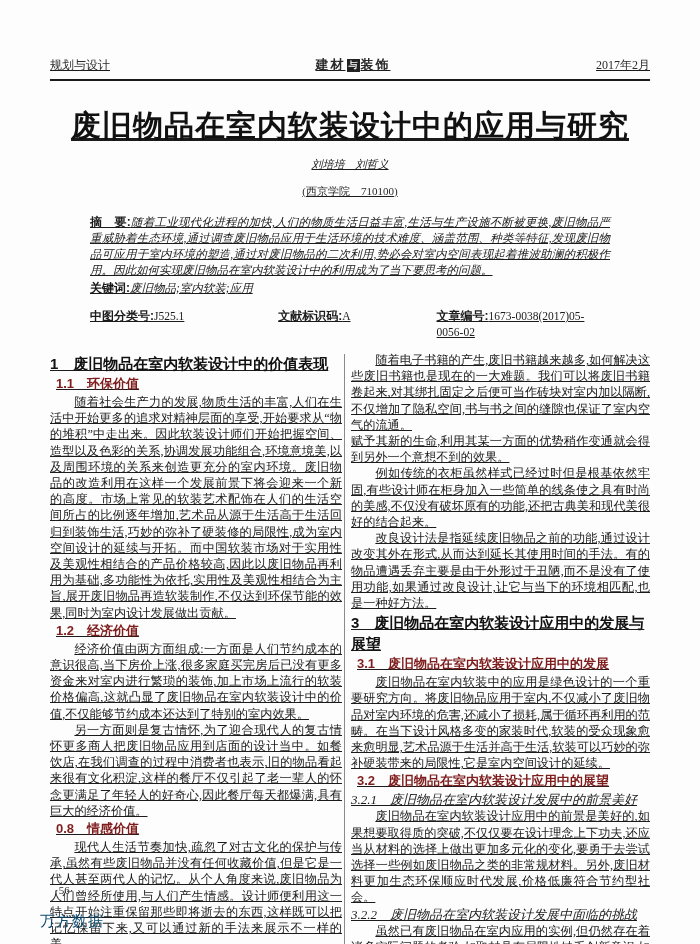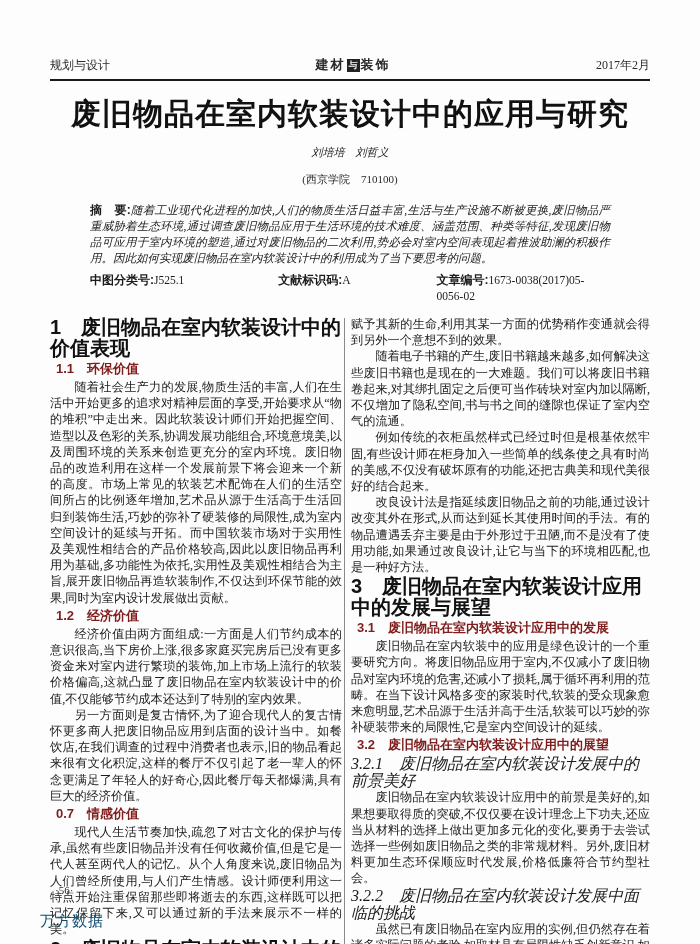--- a/index.html
+++ b/index.html
@@ -1,69 +1,70 @@
 <!DOCTYPE html>
 <html><head>
 <meta charset="utf-8">
 <style>
   * { margin:0; padding:0; box-sizing:border-box; }
   html,body { background:#ffffff; }
   .page {
     width:700px; height:944px; position:relative; overflow:hidden;
     background:#fdfdfd; color:#1b1b1b;
     font-family:"Liberation Serif","DejaVu Serif",serif;
+    text-decoration:underline;
   }
   
   .header {
     margin:0 50px; padding-top:56px;
     display:flex; justify-content:space-between; align-items:flex-end;
     font-size:12px; color:#2a2a2a;
   }
   .journal-logo {
     font-family:"Liberation Sans","DejaVu Sans",sans-serif;
     font-weight:bold; font-size:13px; letter-spacing:2px;
     display:flex; align-items:center; gap:1px;
   }
   .logo-box {
     display:inline-block; background:#222; color:#fff;
     font-size:9px; line-height:11px; padding:1px 2px; letter-spacing:0;
   }
   .header-rule { margin:5px 50px 0; border-bottom:2px solid #1a1a1a; }
   
   .title {
-    margin-top:13px; text-align:center;
+    margin-top:25px; text-align:center;
     font-size:30px; font-weight:bold; letter-spacing:1px; color:#111;
   }
   .authors { margin-top:10px; text-align:center; font-size:11px; font-style:italic; }
   .affiliation { margin-top:12px; text-align:center; font-size:11px; color:#2a2a2a; }
   
   .meta-block { margin:15px 90px 0; }
   .abstract { font-size:11.5px; line-height:16px; text-align:justify; font-style:italic; }
   .lead-label {
     font-style:normal; font-weight:bold; font-size:12px;
     font-family:"Liberation Sans","DejaVu Sans",sans-serif;
   }
   .keywords { margin-top:2px; font-size:11.5px; font-style:italic; line-height:16px; }
-  .class-line { margin-top:6px; display:flex; font-size:11.5px; line-height:16px; }
+  .class-line { margin-top:12px; display:flex; font-size:11.5px; line-height:16px; }
   .class-item-1 { width:202px; }
   .class-item-2 { width:170px; }
   
   .columns { margin:12px 50px 0; display:flex; align-items:stretch; }
   .col { width:292px; }
   .col-right { flex:1; }
   .col-divider { width:1px; background:#8a8a8a; margin:2px 6px 0 2px; }
   .sec1 {
     font-family:"Liberation Sans","DejaVu Sans",sans-serif;
-    font-weight:bold; font-size:20px; line-height:21px; margin:1px 0; color:#111;
+    font-weight:bold; font-size:15px; line-height:21px; margin:1px 0; color:#111;
   }
   .sec2 {
     font-family:"Liberation Sans","DejaVu Sans",sans-serif;
     font-weight:bold; font-size:13px; line-height:18px; margin:1px 6px; color:#7f1d1d;
   }
-  .sec3 { font-size:16px; font-style:italic; line-height:17px; }
+  .sec3 { font-size:13px; font-style:italic; line-height:17px; }
   .para { font-size:12.2px; line-height:16.2px; text-align:justify; text-indent:2em; }
   .para.cont { text-indent:0; }
   
   .page-number { position:absolute; left:55px; bottom:48px; font-size:11px; color:#2a2a2a;margin-top:28px; }
   .watermark {
     position:absolute; left:40px; bottom:13px; font-size:15px; color:#0c4a6e;
     font-family:"Liberation Sans","DejaVu Sans",sans-serif; letter-spacing:1px;
   }
 </style>
 </head>
@@ -81,47 +82,48 @@
     <span>2017年2月</span>
   </div>
   <div class="header-rule"></div>
 
   <div class="title">废旧物品在室内软装设计中的应用与研究</div>
   <div class="authors">刘培培　刘哲义</div>
   <div class="affiliation">(西京学院　710100)</div>
 
   <div class="meta-block">
     <p class="abstract"><span class="lead-label">摘　要:</span><span>随着工业现代化进程的加快,人们的物质生活日益丰富,生活与生产设施不断被更换,废旧物品严重威胁着生态环境,通过调查废旧物品应用于生活环境的技术难度、涵盖范围、种类等特征,发现废旧物品可应用于室内环境的塑造,通过对废旧物品的二次利用,势必会对室内空间表现起着推波助澜的积极作用。因此如何实现废旧物品在室内软装设计中的利用成为了当下要思考的问题。</span></p>
+    <p class="keywords"><span class="lead-label">关键词:</span><span>废旧物品;室内软装;应用</span></p>
     <div class="class-line">
       <span class="class-item-1"><span class="lead-label">中图分类号:</span><span>J525.1</span></span>
       <span class="class-item-2"><span class="lead-label">文献标识码:</span><span>A</span></span>
       <span class="class-item-3"><span class="lead-label">文章编号:</span><span>1673-0038(2017)05-0056-02</span></span>
     </div>
   </div>
 
   <div class="columns">
 
     <div class="col">
       <div class="sec1">1　废旧物品在室内软装设计中的价值表现</div>
       <div class="sec2">1.1　环保价值</div>
       <p class="para">随着社会生产力的发展,物质生活的丰富,人们在生活中开始更多的追求对精神层面的享受,开始要求从“物的堆积”中走出来。因此软装设计师们开始把握空间、造型以及色彩的关系,协调发展功能组合,环境意境美,以及周围环境的关系来创造更充分的室内环境。废旧物品的改造利用在这样一个发展前景下将会迎来一个新的高度。市场上常见的软装艺术配饰在人们的生活空间所占的比例逐年增加,艺术品从源于生活高于生活回归到装饰生活,巧妙的弥补了硬装修的局限性,成为室内空间设计的延续与开拓。而中国软装市场对于实用性及美观性相结合的产品价格较高,因此以废旧物品再利用为基础,多功能性为依托,实用性及美观性相结合为主旨,展开废旧物品再造软装制作,不仅达到环保节能的效果,同时为室内设计发展做出贡献。</p>
       <div class="sec2">1.2　经济价值</div>
       <p class="para">经济价值由两方面组成:一方面是人们节约成本的意识很高,当下房价上涨,很多家庭买完房后已没有更多资金来对室内进行繁琐的装饰,加上市场上流行的软装价格偏高,这就凸显了废旧物品在室内软装设计中的价值,不仅能够节约成本还达到了特别的室内效果。</p>
       <p class="para">另一方面则是复古情怀,为了迎合现代人的复古情怀更多商人把废旧物品应用到店面的设计当中。如餐饮店,在我们调查的过程中消费者也表示,旧的物品看起来很有文化积淀,这样的餐厅不仅引起了老一辈人的怀念更满足了年轻人的好奇心,因此餐厅每天都爆满,具有巨大的经济价值。</p>
-      <div class="sec2">0.7　情感价值</div>
+      <div class="sec2">0.8　情感价值</div>
       <p class="para">现代人生活节奏加快,疏忽了对古文化的保护与传承,虽然有些废旧物品并没有任何收藏价值,但是它是一代人甚至两代人的记忆。从个人角度来说,废旧物品为人们曾经所使用,与人们产生情感。设计师便利用这一特点开始注重保留那些即将逝去的东西,这样既可以把记忆保留下来,又可以通过新的手法来展示不一样的美。</p>
       <div class="sec1">2　废旧物品在室内软装设计中的应用方法</div>
 
     </div>
 
     <div class="col-divider"></div>
 
     <div class="col col-right">
+      <p class="para">随着电子书籍的产生,废旧书籍越来越多,如何解决这些废旧书籍也是现在的一大难题。我们可以将废旧书籍卷起来,对其绑扎固定之后便可当作砖块对室内加以隔断,不仅增加了隐私空间,书与书之间的缝隙也保证了室内空气的流通。</p>
       <p class="para cont">赋予其新的生命,利用其某一方面的优势稍作变通就会得到另外一个意想不到的效果。</p>
-      <p class="para">随着电子书籍的产生,废旧书籍越来越多,如何解决这些废旧书籍也是现在的一大难题。我们可以将废旧书籍卷起来,对其绑扎固定之后便可当作砖块对室内加以隔断,不仅增加了隐私空间,书与书之间的缝隙也保证了室内空气的流通。</p>
       <p class="para">例如传统的衣柜虽然样式已经过时但是根基依然牢固,有些设计师在柜身加入一些简单的线条使之具有时尚的美感,不仅没有破坏原有的功能,还把古典美和现代美很好的结合起来。</p>
       <p class="para">改良设计法是指延续废旧物品之前的功能,通过设计改变其外在形式,从而达到延长其使用时间的手法。有的物品遭遇丢弃主要是由于外形过于丑陋,而不是没有了使用功能,如果通过改良设计,让它与当下的环境相匹配,也是一种好方法。</p>
       <div class="sec1">3　废旧物品在室内软装设计应用中的发展与展望</div>
       <div class="sec2">3.1　废旧物品在室内软装设计应用中的发展</div>
       <p class="para">废旧物品在室内软装中的应用是绿色设计的一个重要研究方向。将废旧物品应用于室内,不仅减小了废旧物品对室内环境的危害,还减小了损耗,属于循环再利用的范畴。在当下设计风格多变的家装时代,软装的受众现象愈来愈明显,艺术品源于生活并高于生活,软装可以巧妙的弥补硬装带来的局限性,它是室内空间设计的延续。</p>
       <div class="sec2">3.2　废旧物品在室内软装设计应用中的展望</div>
       <div class="sec3">3.2.1　废旧物品在室内软装设计发展中的前景美好</div>
       <p class="para">废旧物品在室内软装设计应用中的前景是美好的,如果想要取得质的突破,不仅仅要在设计理念上下功夫,还应当从材料的选择上做出更加多元化的变化,要勇于去尝试选择一些例如废旧物品之类的非常规材料。另外,废旧材料更加生态环保顺应时代发展,价格低廉符合节约型社会。</p>
       <div class="sec3">3.2.2　废旧物品在室内软装设计发展中面临的挑战</div>
       <p class="para">虽然已有废旧物品在室内应用的实例,但仍然存在着诸多实际问题的考验,如取材具有局限性缺乏创新意识,如果想要有质的突破,在保证安全的前提下要勇于尝试各种废旧材料。</p>

